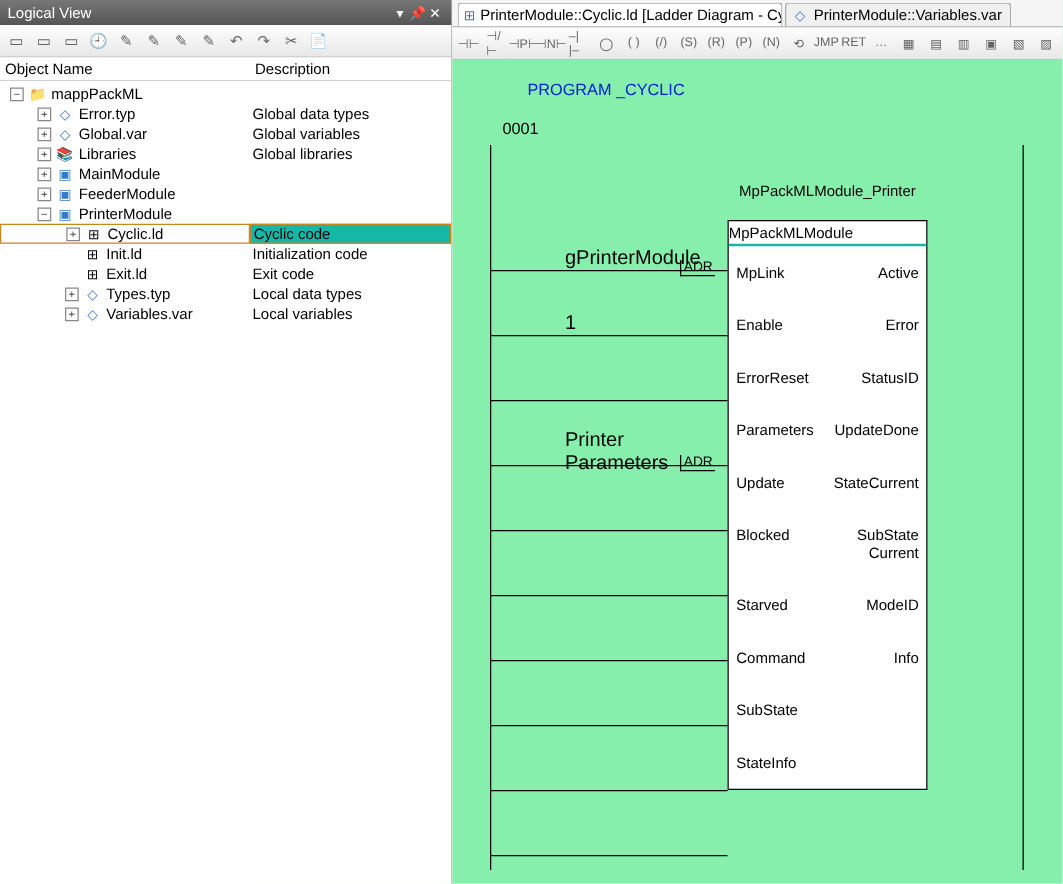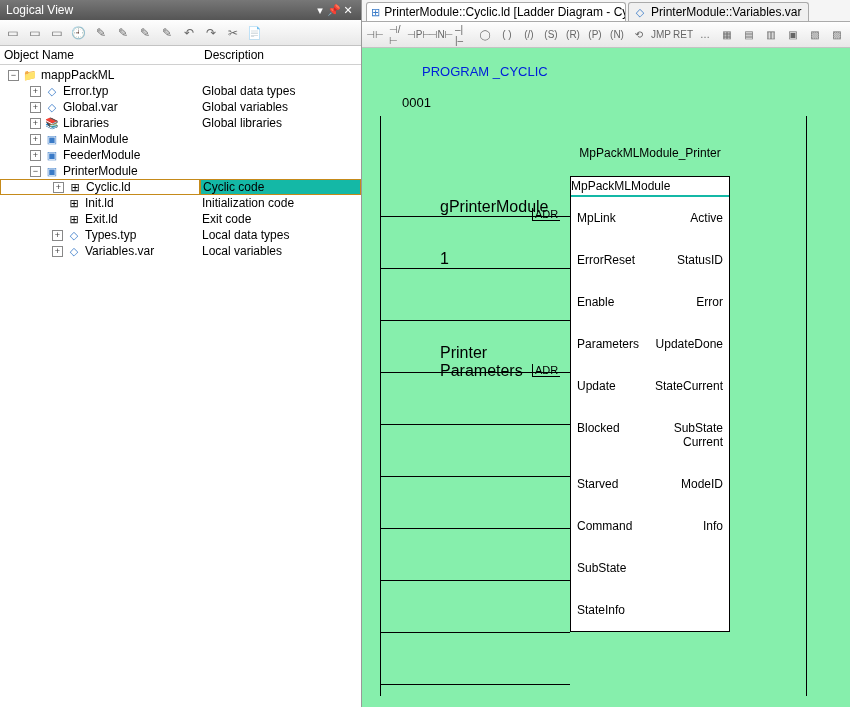--- a/index.html
+++ b/index.html
@@ -151,21 +151,21 @@
   }
   .network-num {
     padding: 16px 0 0 40px;
     font-size: 13px;
     color: #000;
   }
   .ladder-canvas {
     position: relative;
     margin-top: 6px;
     height: 580px;
-    margin-left: 18px;
+    margin-left: 30px;
   }
   .rail {
     position: absolute;
     top: 0;
     bottom: 0;
     width: 1px;
     background: #000;
   }
   .rail.left { left: 0; }
   .rail.right { left: 426px; }
@@ -401,26 +401,26 @@
       <div class="fb-instance">
         <div style="white-space:normal;">MpPackMLModule_Printer</div>
       </div>
       <div class="fb-block" id="fb">
         <div class="fb-title">MpPackMLModule</div>
       <div class="fb-row">
             <span class="pin">MpLink</span>
             <span class="pin">Active</span>
           </div>
           <div class="fb-row">
+            <span class="pin">Enable</span>
+            <span class="pin">Error</span>
+          </div>
+          <div class="fb-row">
             <span class="pin">ErrorReset</span>
             <span class="pin">StatusID</span>
-          </div>
-          <div class="fb-row">
-            <span class="pin">Enable</span>
-            <span class="pin">Error</span>
           </div>
           <div class="fb-row">
             <span class="pin">Parameters</span>
             <span class="pin">UpdateDone</span>
           </div>
           <div class="fb-row">
             <span class="pin">Update</span>
             <span class="pin">StateCurrent</span>
           </div>
           <div class="fb-row">

